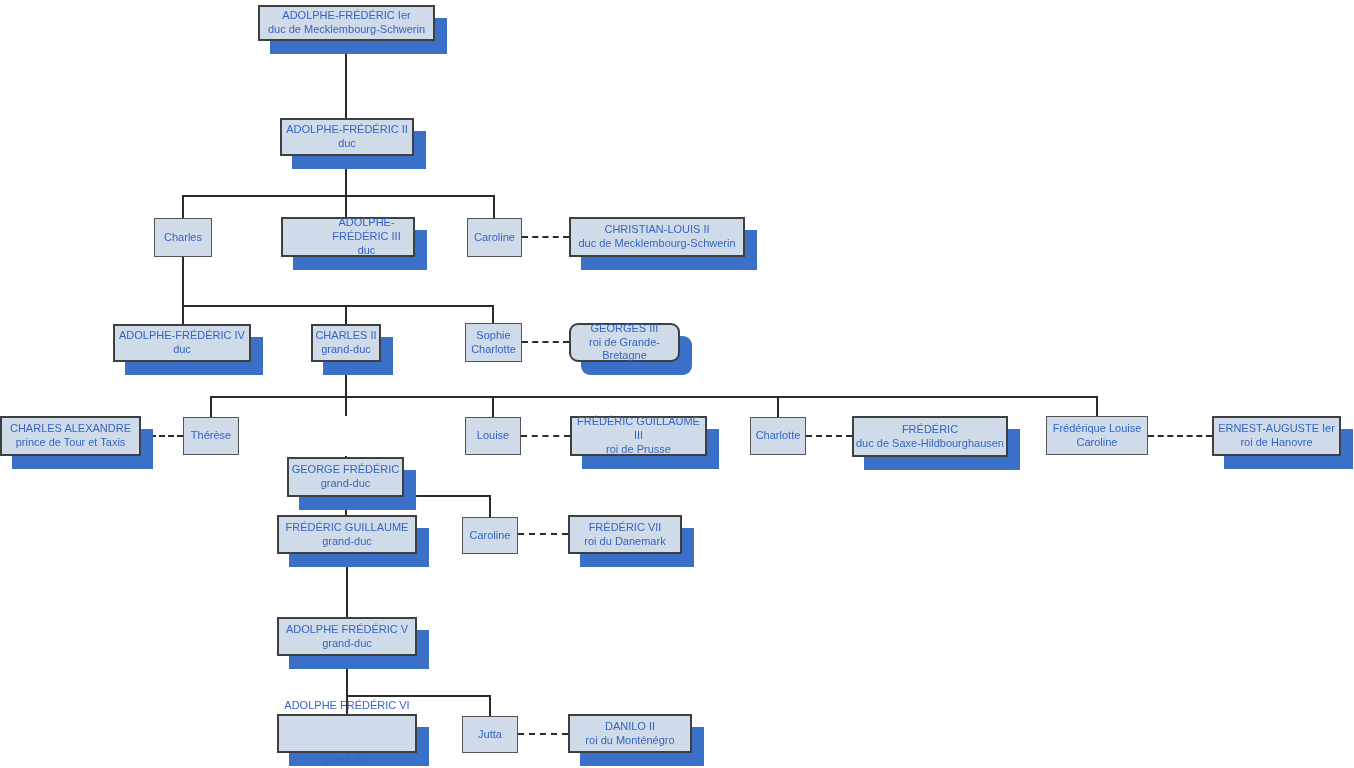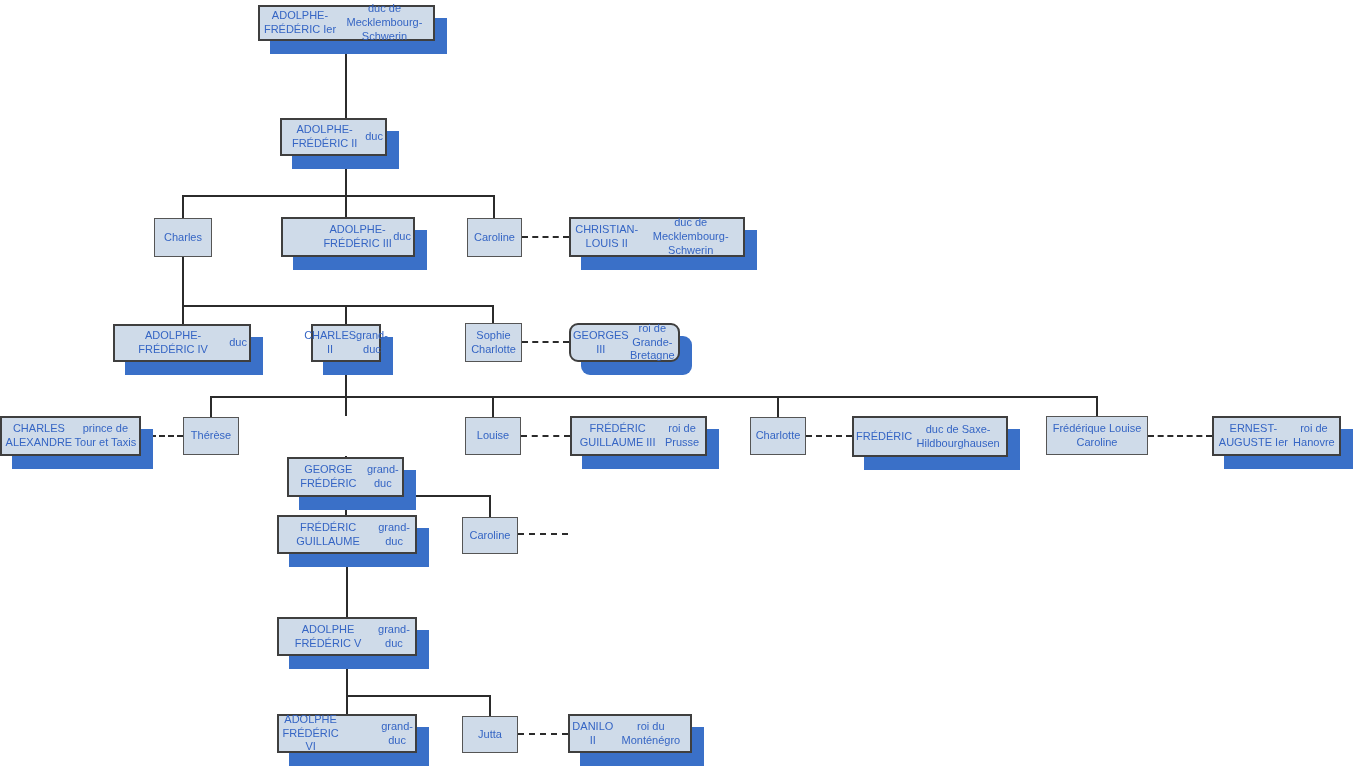--- a/index.html
+++ b/index.html
@@ -9,21 +9,21 @@
     background:#ffffff;
     font-family:"Liberation Sans","DejaVu Sans",sans-serif;
     overflow:hidden;
   }
   .node{
     position:absolute;
     box-sizing:border-box;
     background:#cfdbe9;
     border:2px solid #3f3f3f;
     color:#3565c4;
-    display:flex;
+    display:flex;flex-direction:column;
     align-items:center;justify-content:center;
     text-align:center;
     line-height:1.25;
     font-size:11px;
     padding:1px 2px;
     z-index:3;
   }
   .node.main{
     box-shadow:12px 13px 0 0 #3a70c8;
   }
@@ -86,21 +86,21 @@
   <div class="dline" style="left:806px;top:435px;width:46px;"></div>
   <div class="dline" style="left:1148px;top:435px;width:64px;"></div>
   <div class="dline" style="left:518px;top:533px;width:50px;"></div>
   <div class="dline" style="left:518px;top:733px;width:50px;"></div>
 
   <div class="node main" style="left:258px;top:5px;width:177px;height:36px;">
     <div class="name">ADOLPHE-FRÉDÉRIC Ier</div>
     <div class="title">duc de Mecklembourg-Schwerin</div>
   </div>
 
-  <div class="node main" style="left:280px;top:118px;width:107px;height:38px;">
+  <div class="node main" style="left:280px;top:118px;width:134px;height:38px;">
     <div class="name">ADOLPHE-FRÉDÉRIC II</div>
     <div class="title">duc</div>
   </div>
 
   <div class="node spouse" style="left:154px;top:218px;width:58px;height:39px;">
     <div class="name">Charles</div>
   </div>
   <div class="node main" style="left:281px;top:217px;width:134px;height:40px;padding-left:39px;">
     <div class="name">ADOLPHE-FRÉDÉRIC III</div>
     <div class="title">duc</div>
@@ -162,20 +162,24 @@
     <div class="title">roi de Hanovre</div>
   </div>
 
   <div class="node main" style="left:277px;top:515px;width:140px;height:39px;">
     <div class="name">FRÉDÉRIC GUILLAUME</div>
     <div class="title">grand-duc</div>
   </div>
   <div class="node spouse" style="left:462px;top:517px;width:56px;height:37px;">
     <div class="name">Caroline</div>
   </div>
+  <div class="node main" style="left:568px;top:515px;width:114px;height:39px;">
+    <div class="name">FRÉDÉRIC VII</div>
+    <div class="title">roi du Danemark</div>
+  </div>
 
   <div class="node main" style="left:277px;top:617px;width:140px;height:39px;">
     <div class="name">ADOLPHE FRÉDÉRIC V</div>
     <div class="title">grand-duc</div>
   </div>
 
   <div class="node main" style="left:277px;top:714px;width:140px;height:39px;gap:41px;">
     <div class="name">ADOLPHE FRÉDÉRIC VI</div>
     <div class="title">grand-duc</div>
   </div>

